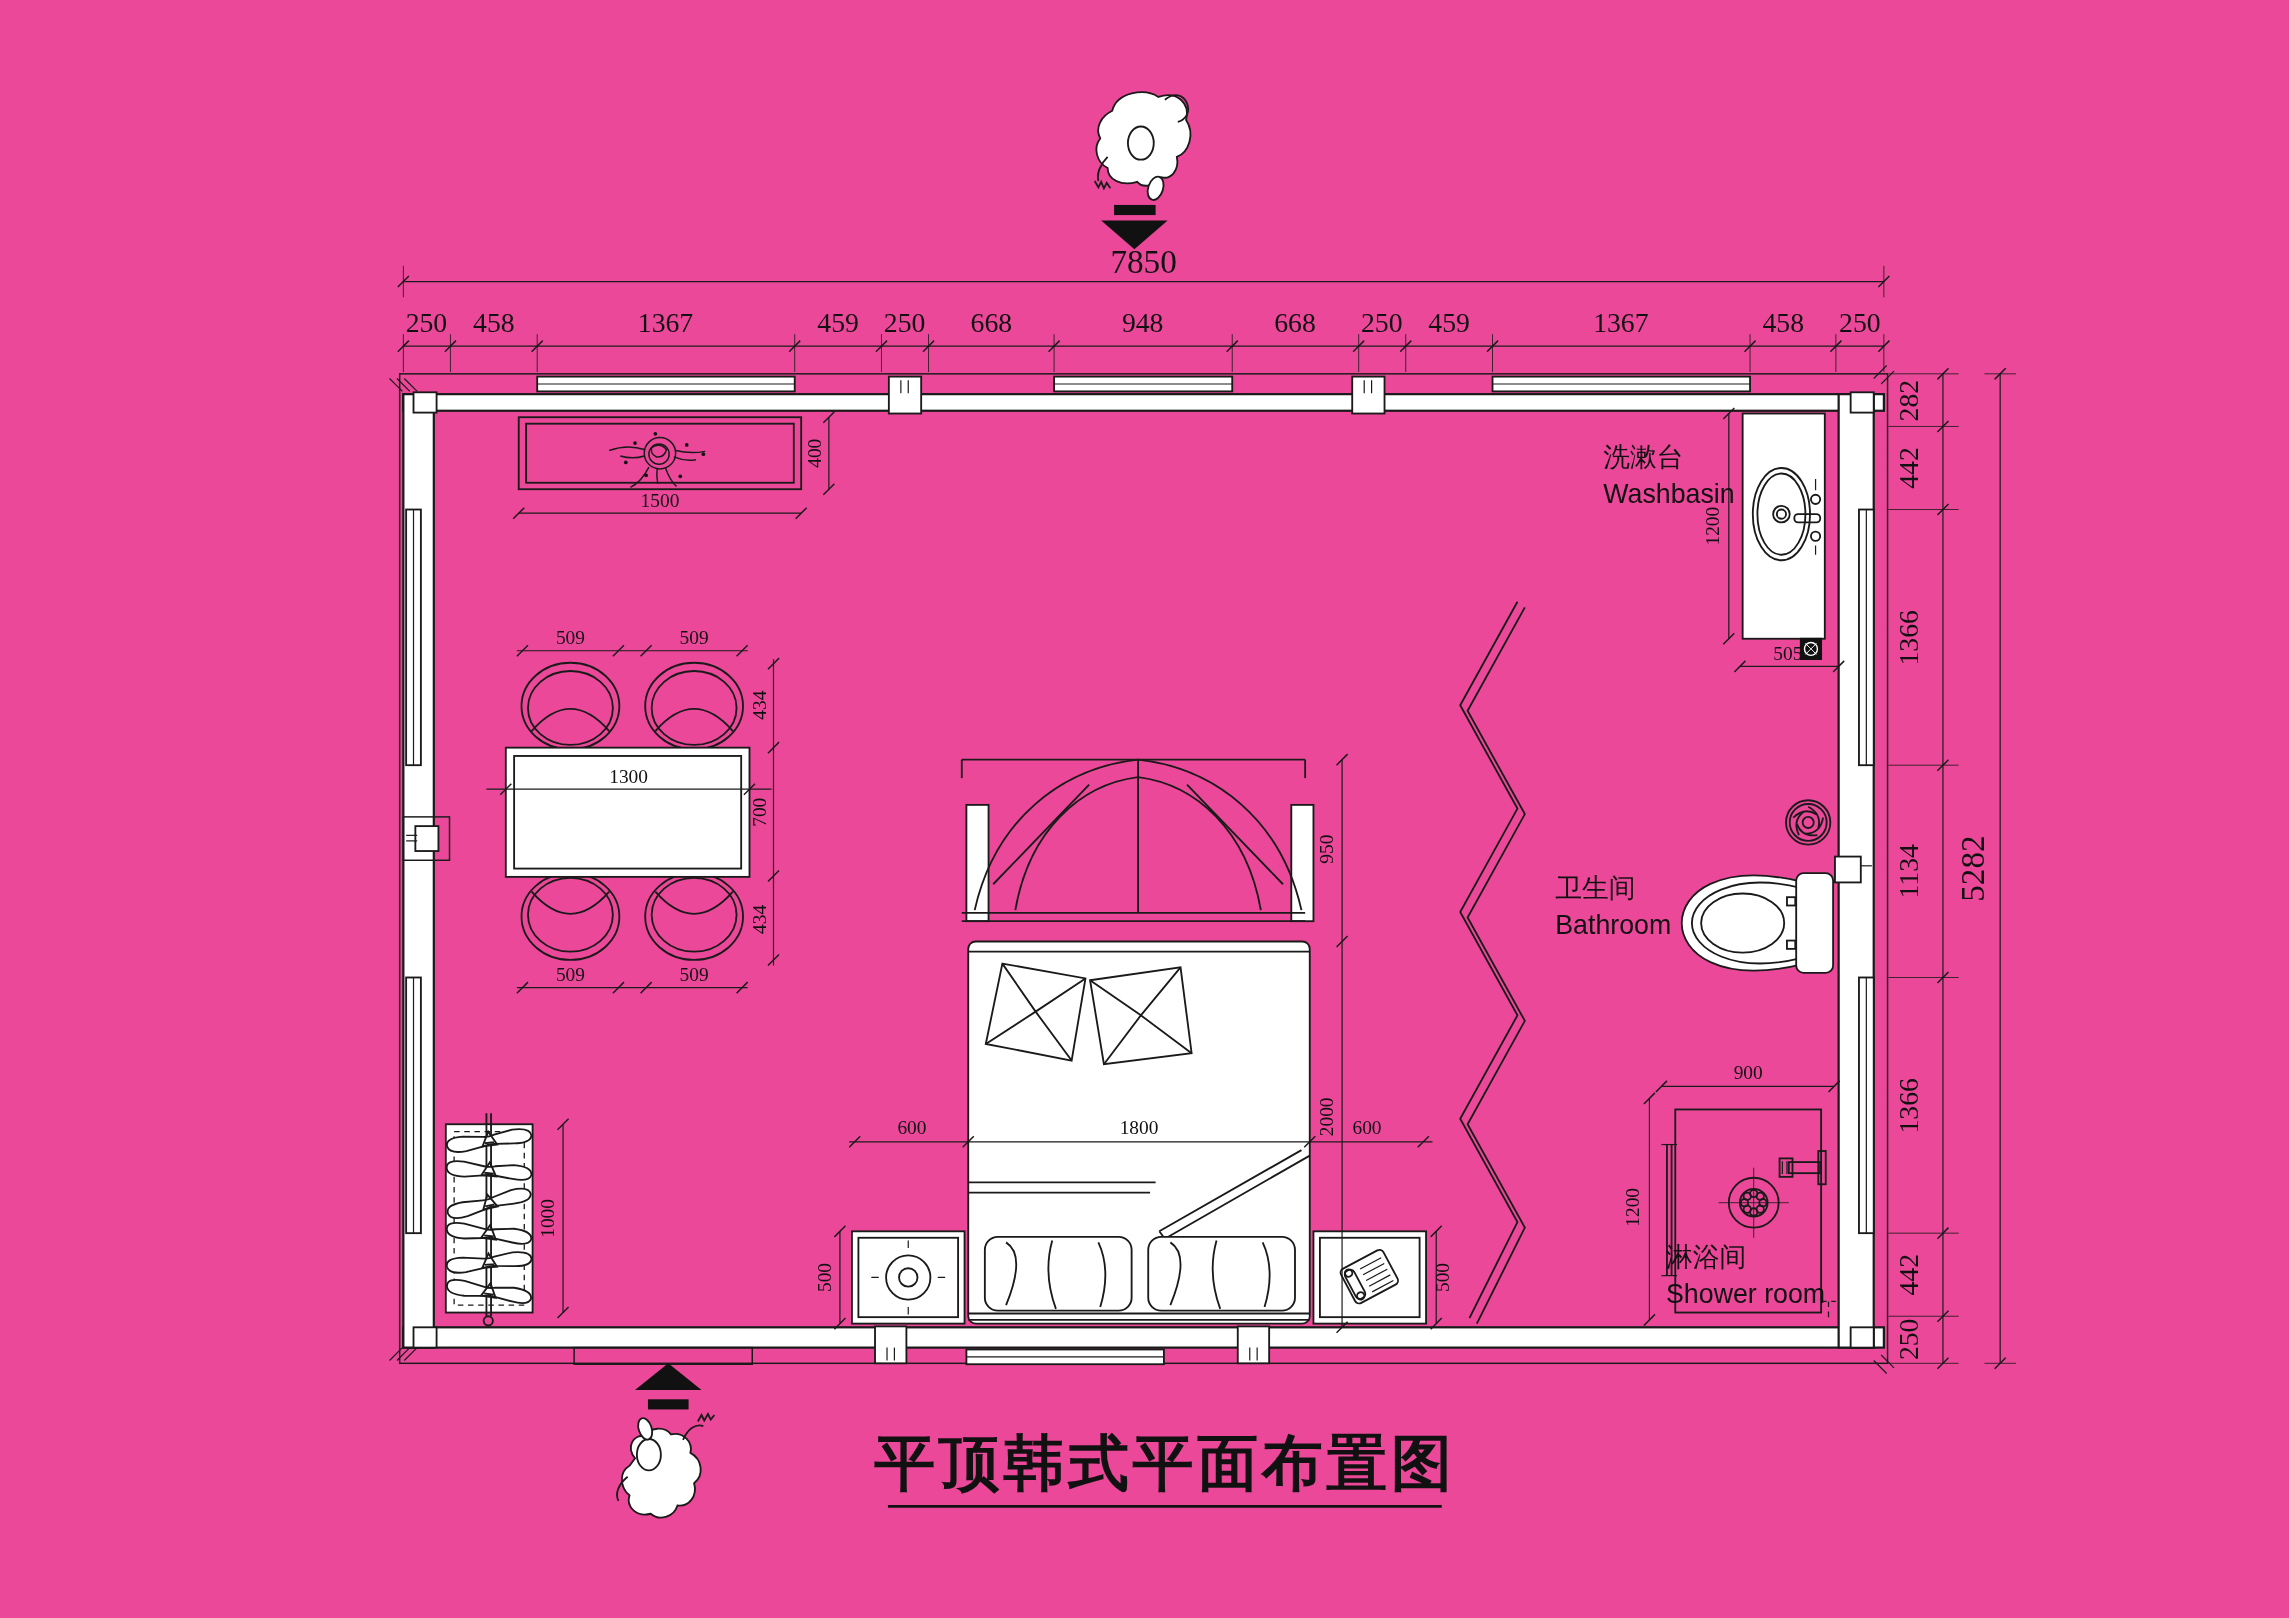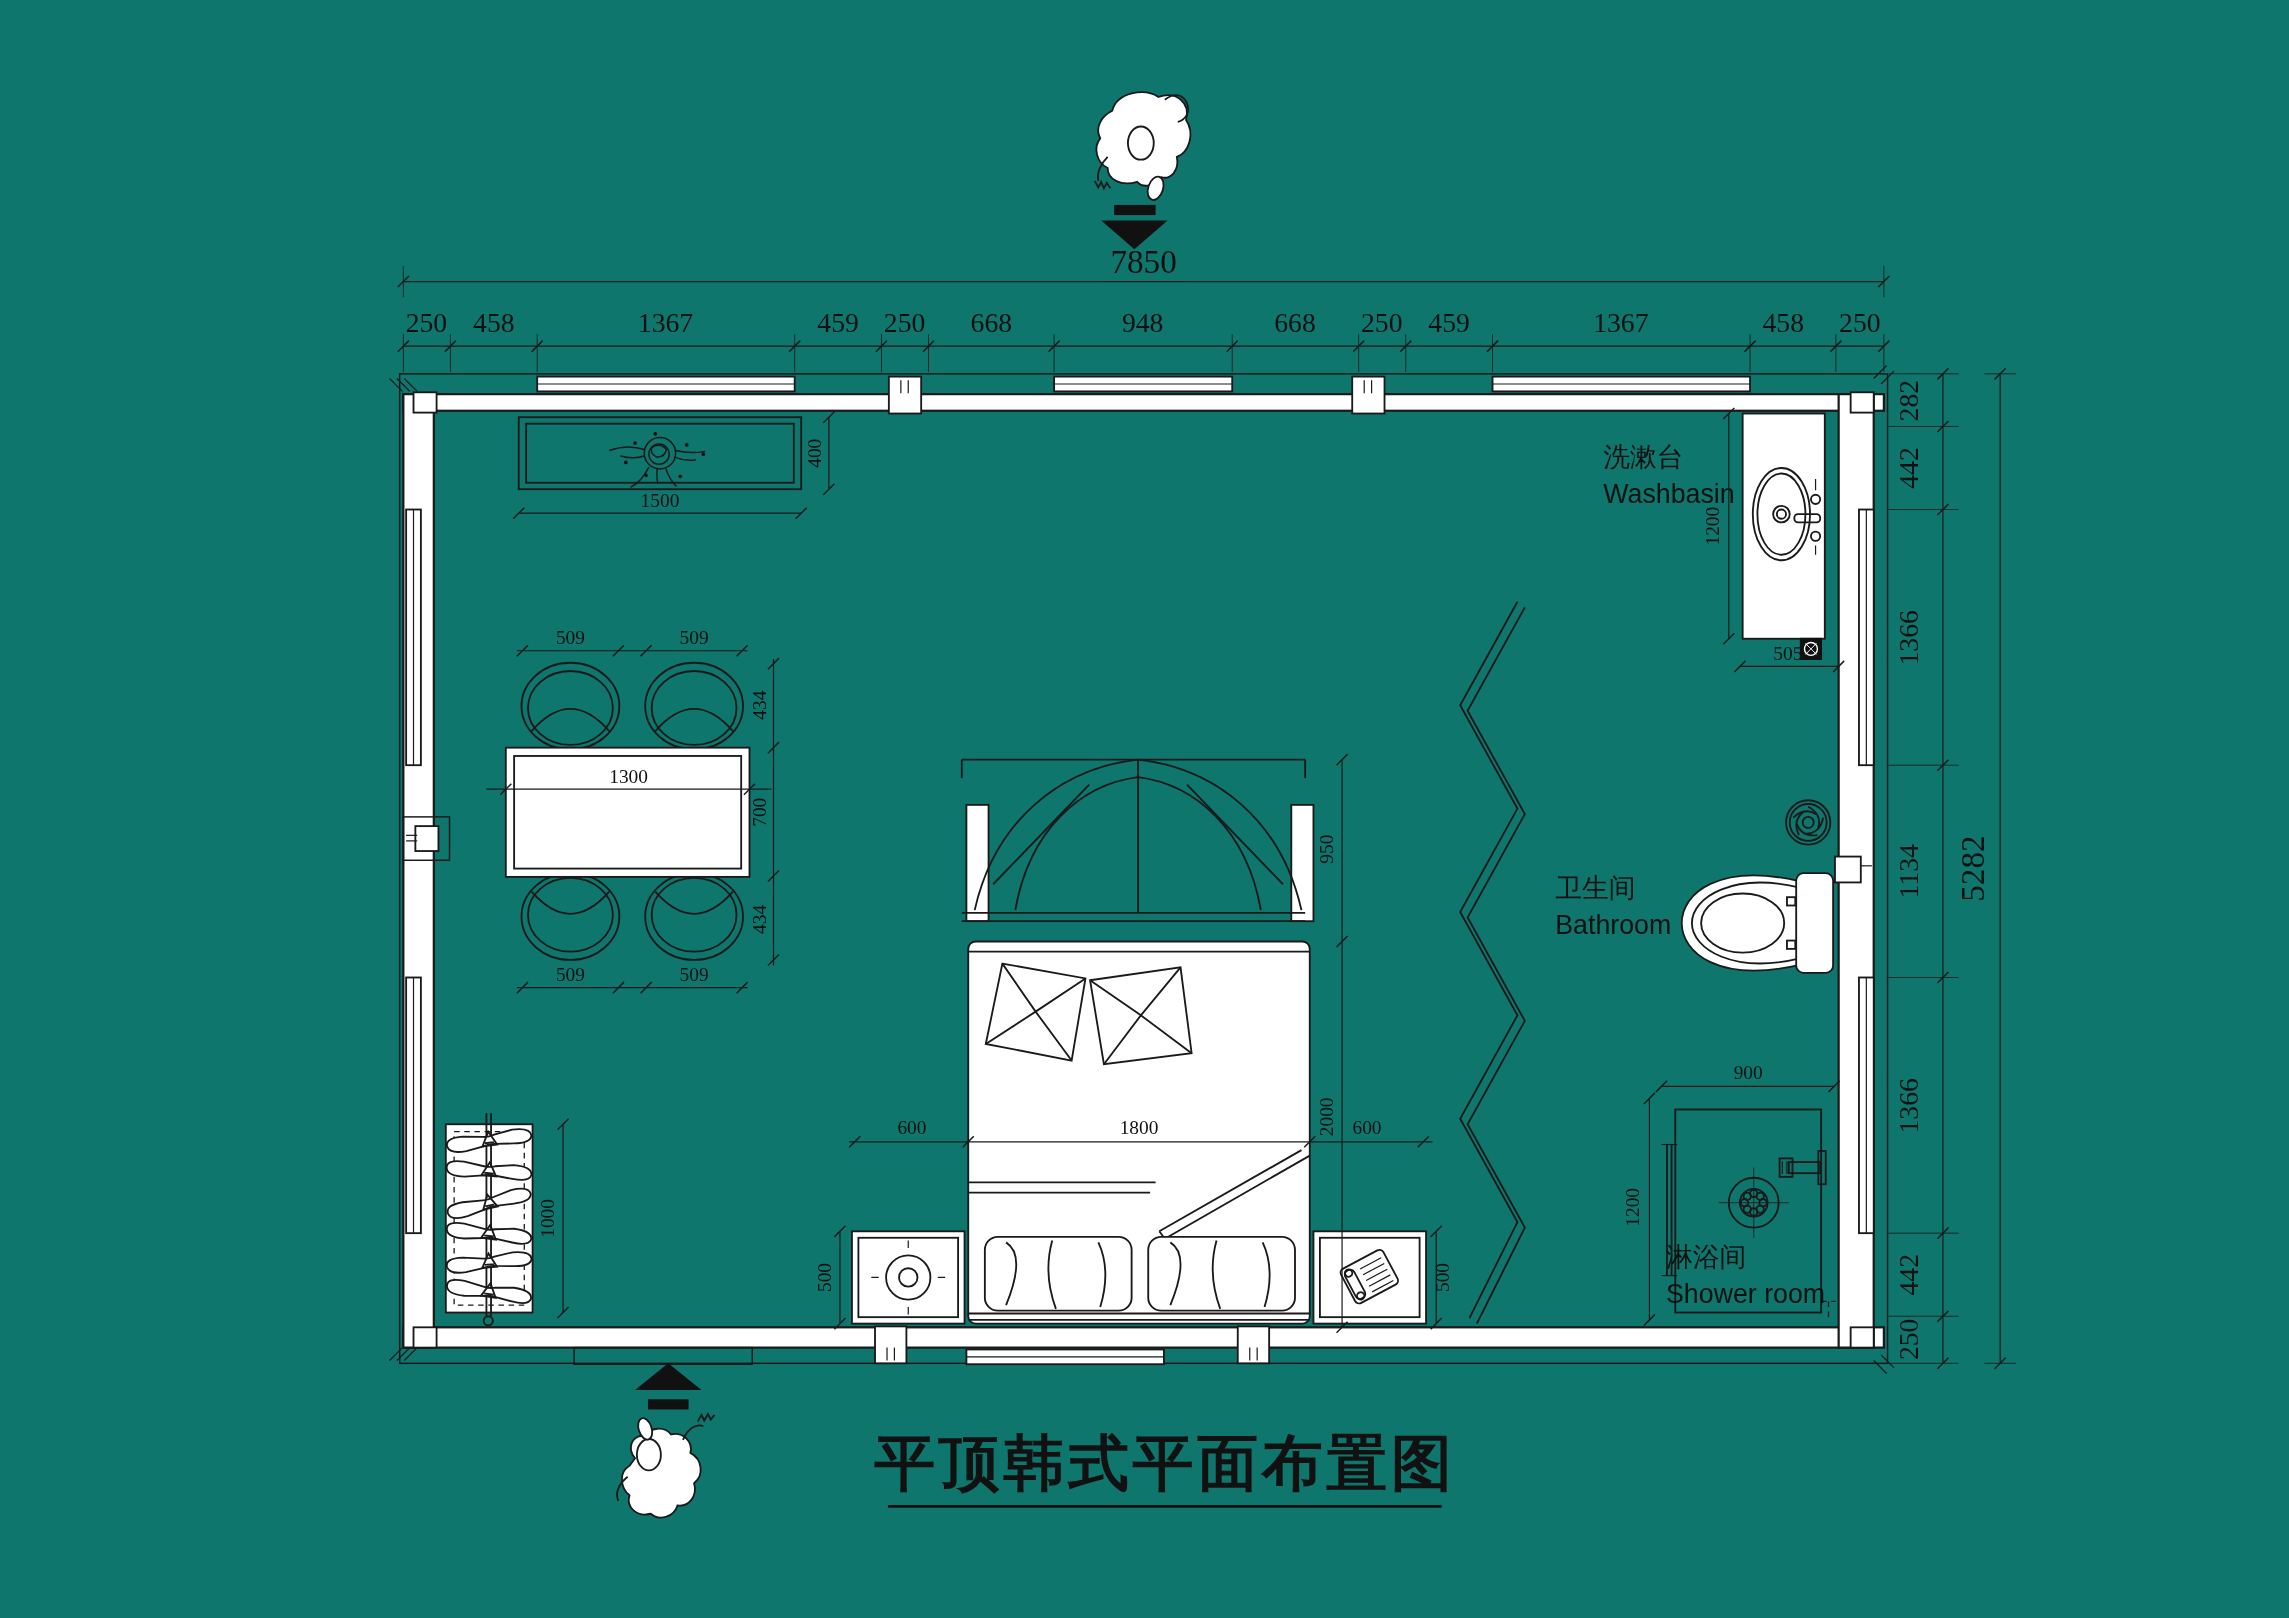--- a/index.html
+++ b/index.html
@@ -1,16 +1,16 @@
 <!DOCTYPE html>
 <html style="font-size:14.8px"><head>
 <meta charset="utf-8">
 <style>
   html,body{margin:0;padding:0;background:#ffffff;}
-  .page{width:2290px;height:1619px;background:#0f766e;position:relative;overflow:hidden;}
+  .page{width:2290px;height:1619px;background:#ec4899;position:relative;overflow:hidden;}
   svg{display:block;}
   .w  {stroke:#1a1a1a;stroke-width:2.4;fill:#ffffff;}
   .w1 {stroke:#1a1a1a;stroke-width:1.6;fill:none;}
   .f  {stroke:#1a1a1a;stroke-width:2;fill:none;}
   .ff {stroke:#1a1a1a;stroke-width:2;fill:#ffffff;}
   .d  {stroke:#1a1a1a;stroke-width:1.3;fill:none;}
   .x  {stroke:#1a1a1a;stroke-width:0.9;fill:none;}
   .tick{stroke:#1a1a1a;stroke-width:1.6;fill:none;}
   .blk{fill:#111111;stroke:none;}
   .dash{stroke:#1a1a1a;stroke-width:1.4;fill:none;stroke-dasharray:6 5;}

